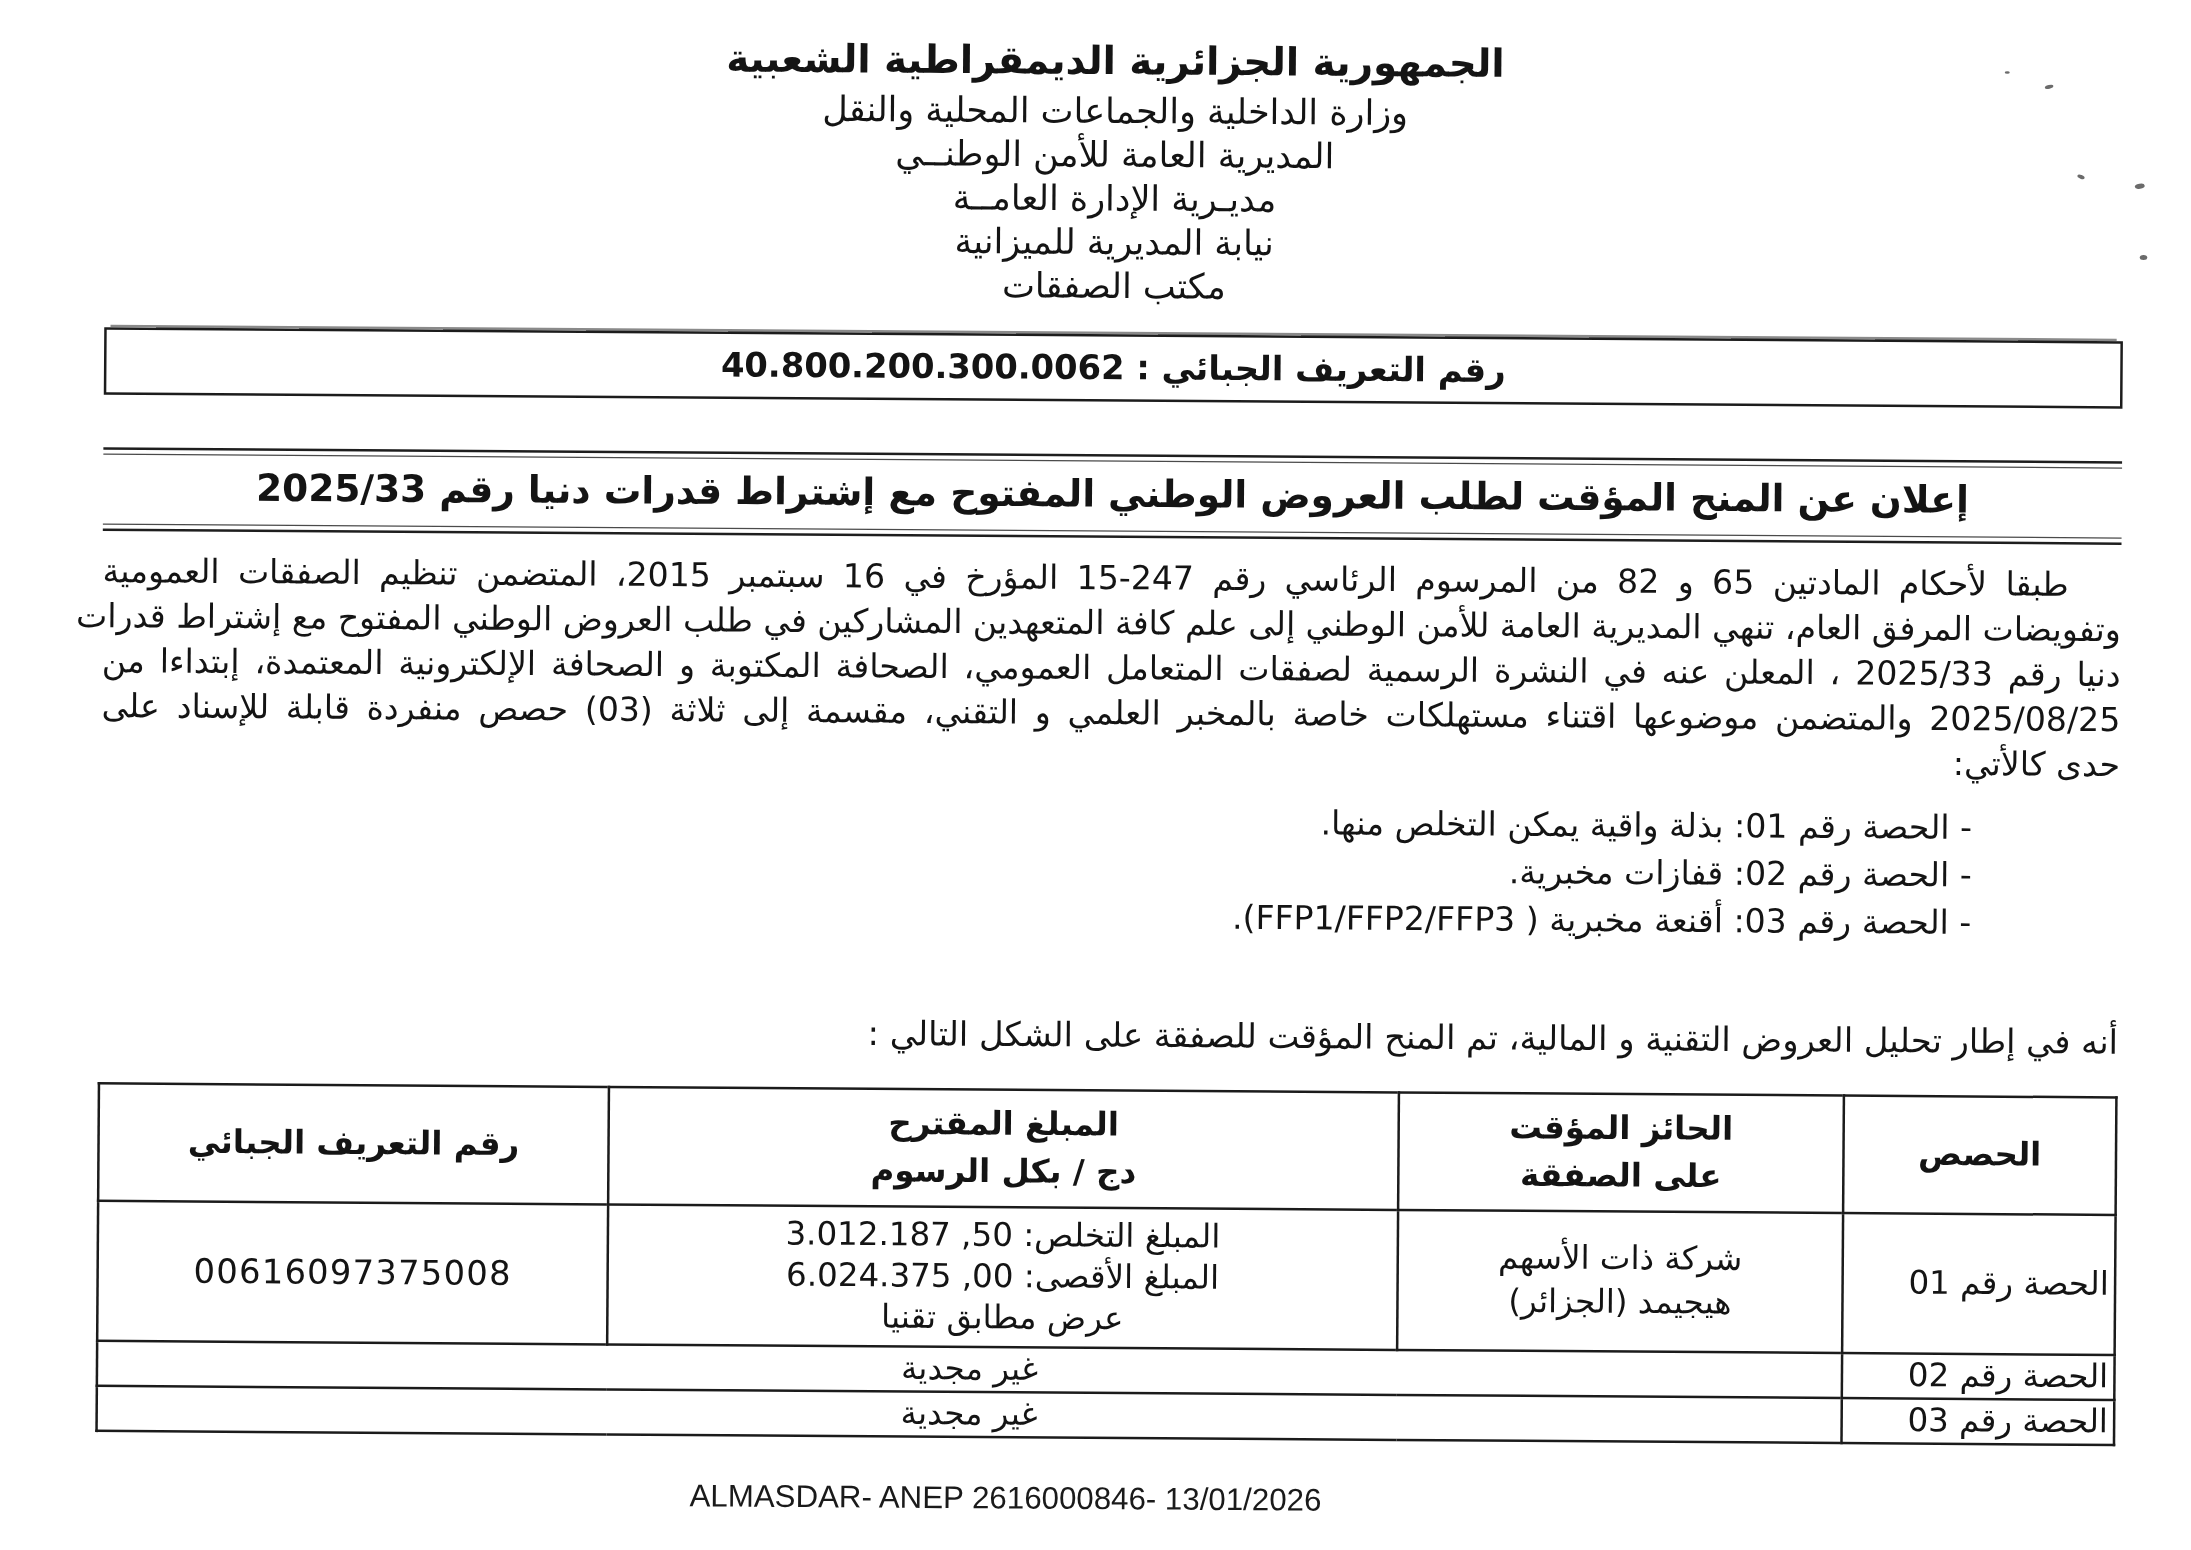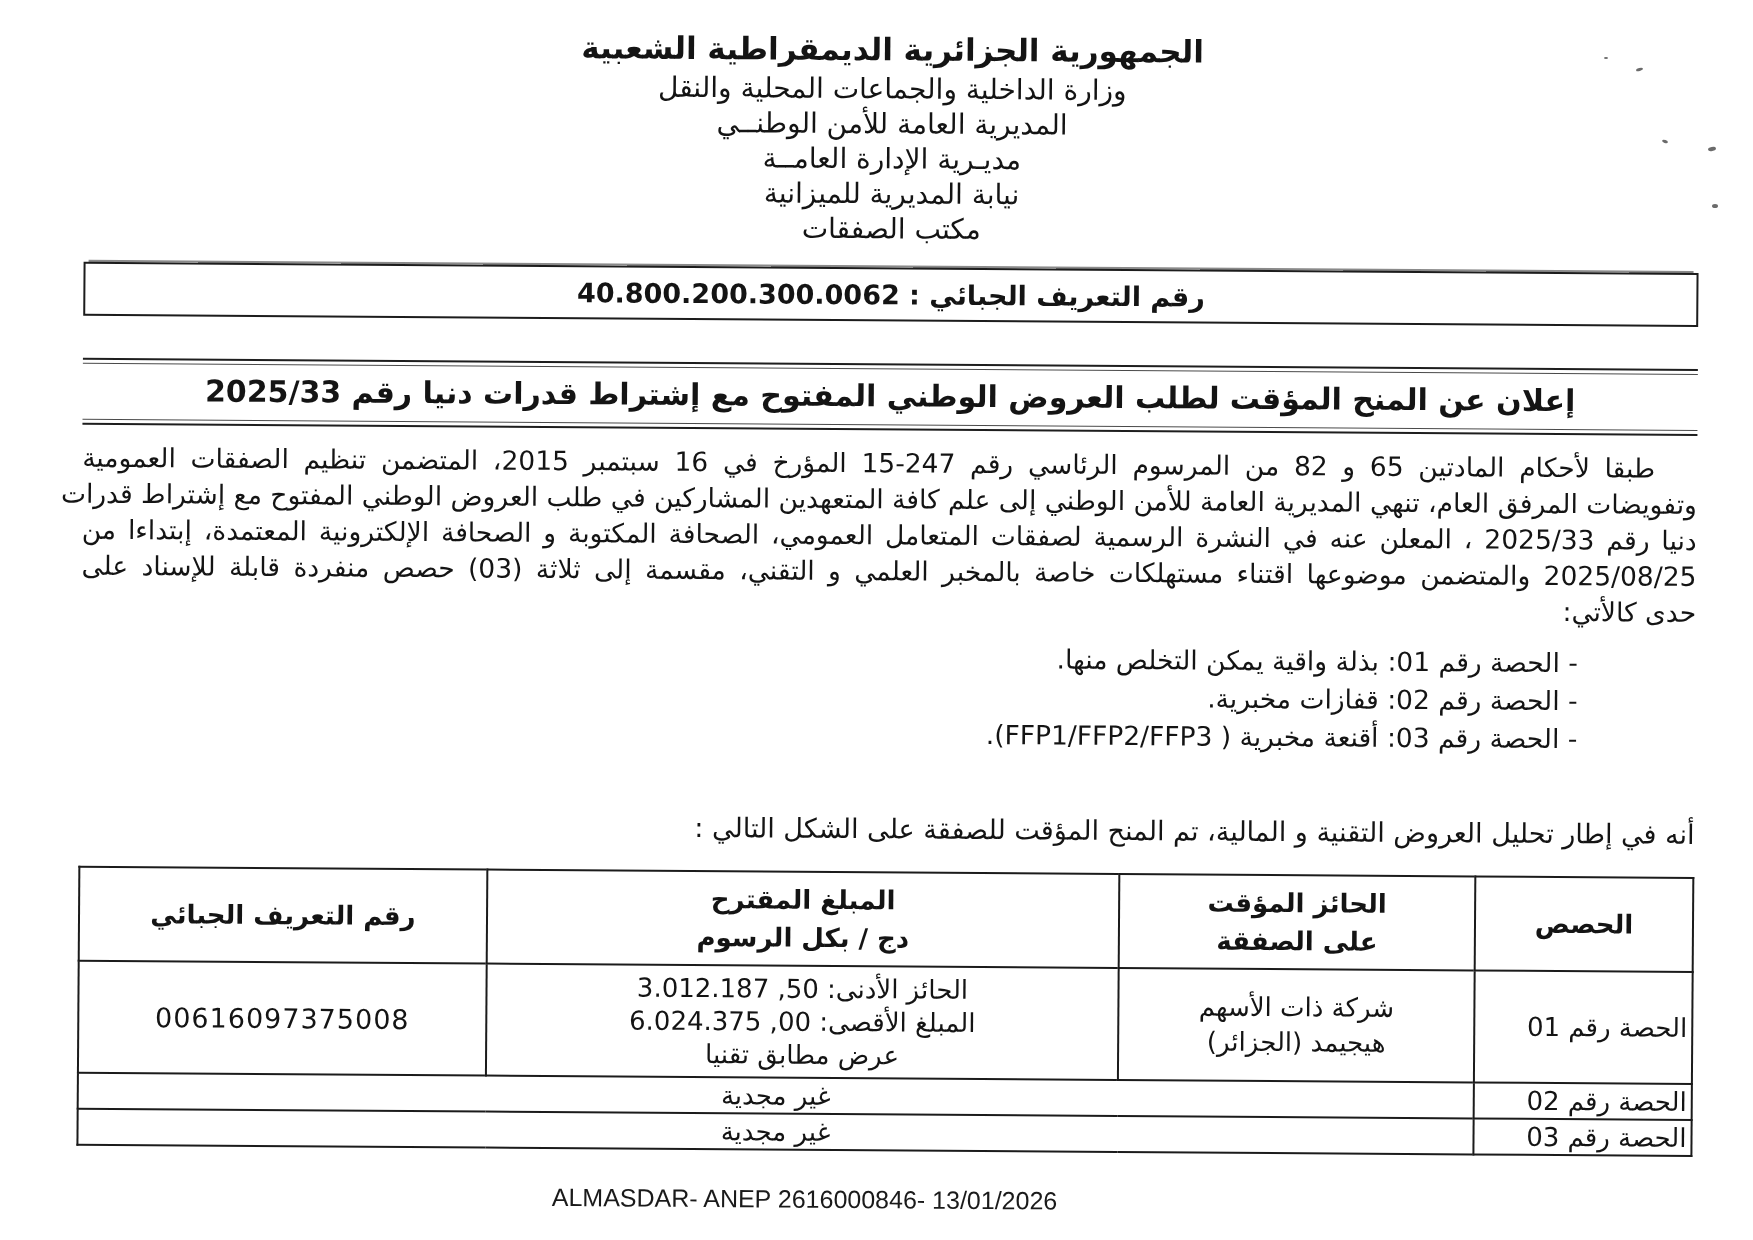--- a/index.html
+++ b/index.html
@@ -169,21 +169,21 @@
     </thead>
     <tbody>
       <tr class="row-1">
         <td class="lot-cell">الحصة رقم 01</td>
         <td class="winner">
           <div>شركة ذات الأسهم</div>
           <div>هيجيمد (الجزائر)</div>
         </td>
         <td class="amount-cell">
           <div>
-            <span>الحائز الأدنى:</span>
+            <span>المبلغ التخلص:</span>
             <span class="num">3.012.187 ,50</span>
           </div>
           <div>
             <span>المبلغ الأقصى:</span>
             <span class="num">6.024.375 ,00</span>
           </div>
           <div>عرض مطابق تقنيا</div>
         </td>
         <td class="center">
           <span class="num taxid-val">00616097375008</span>

